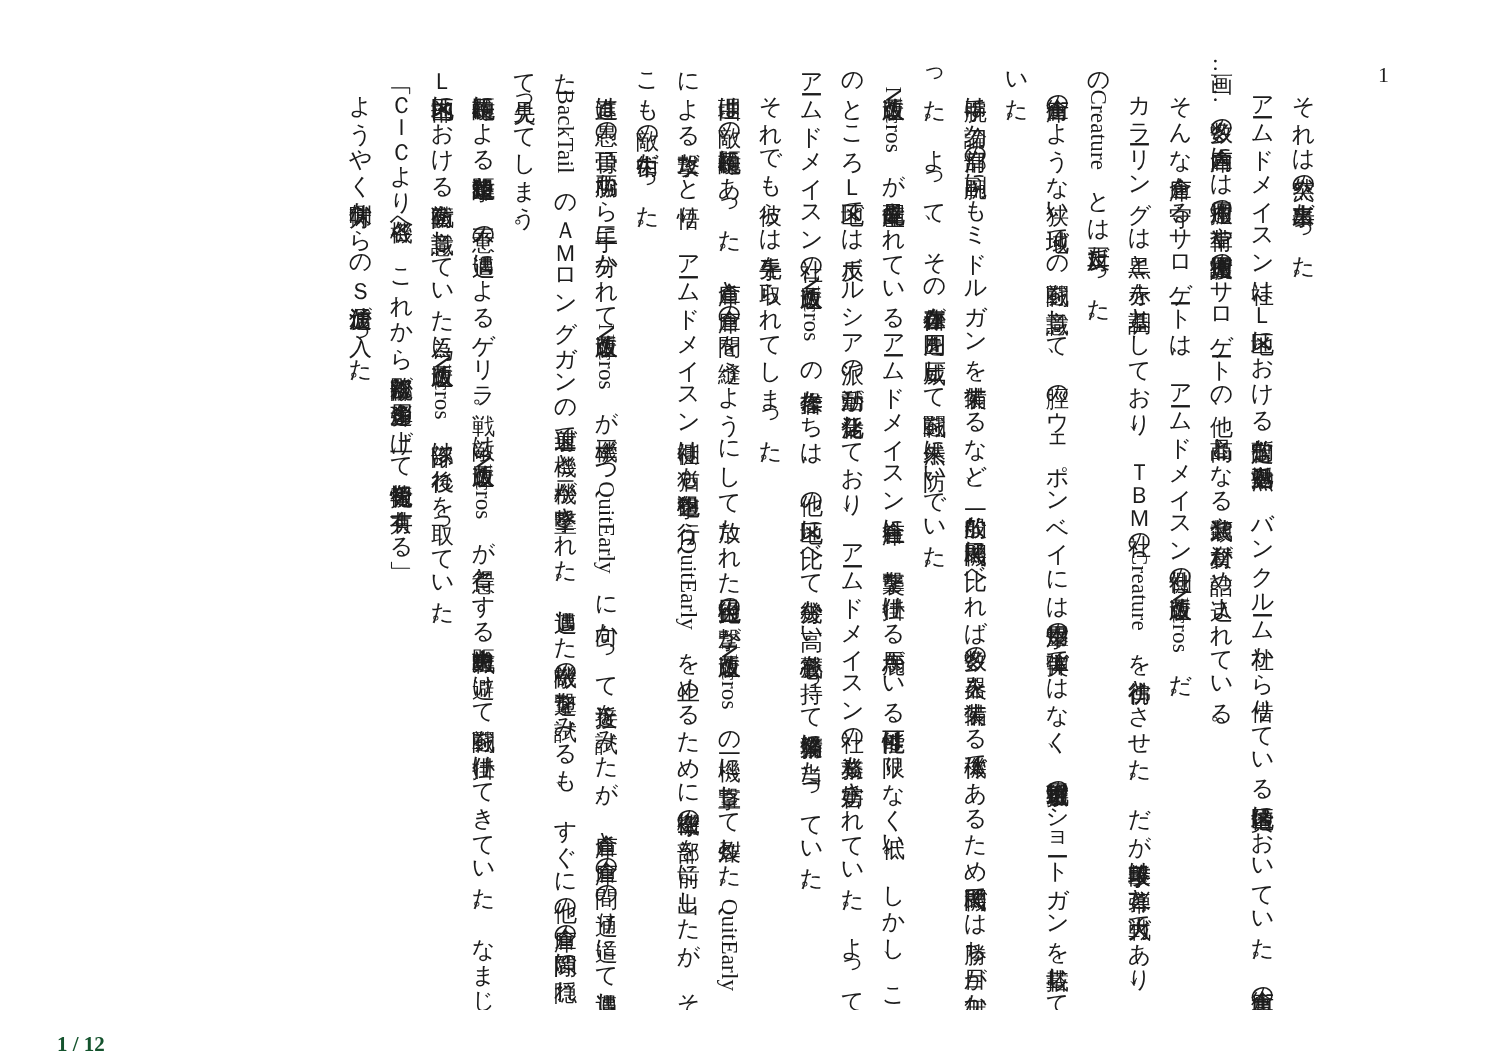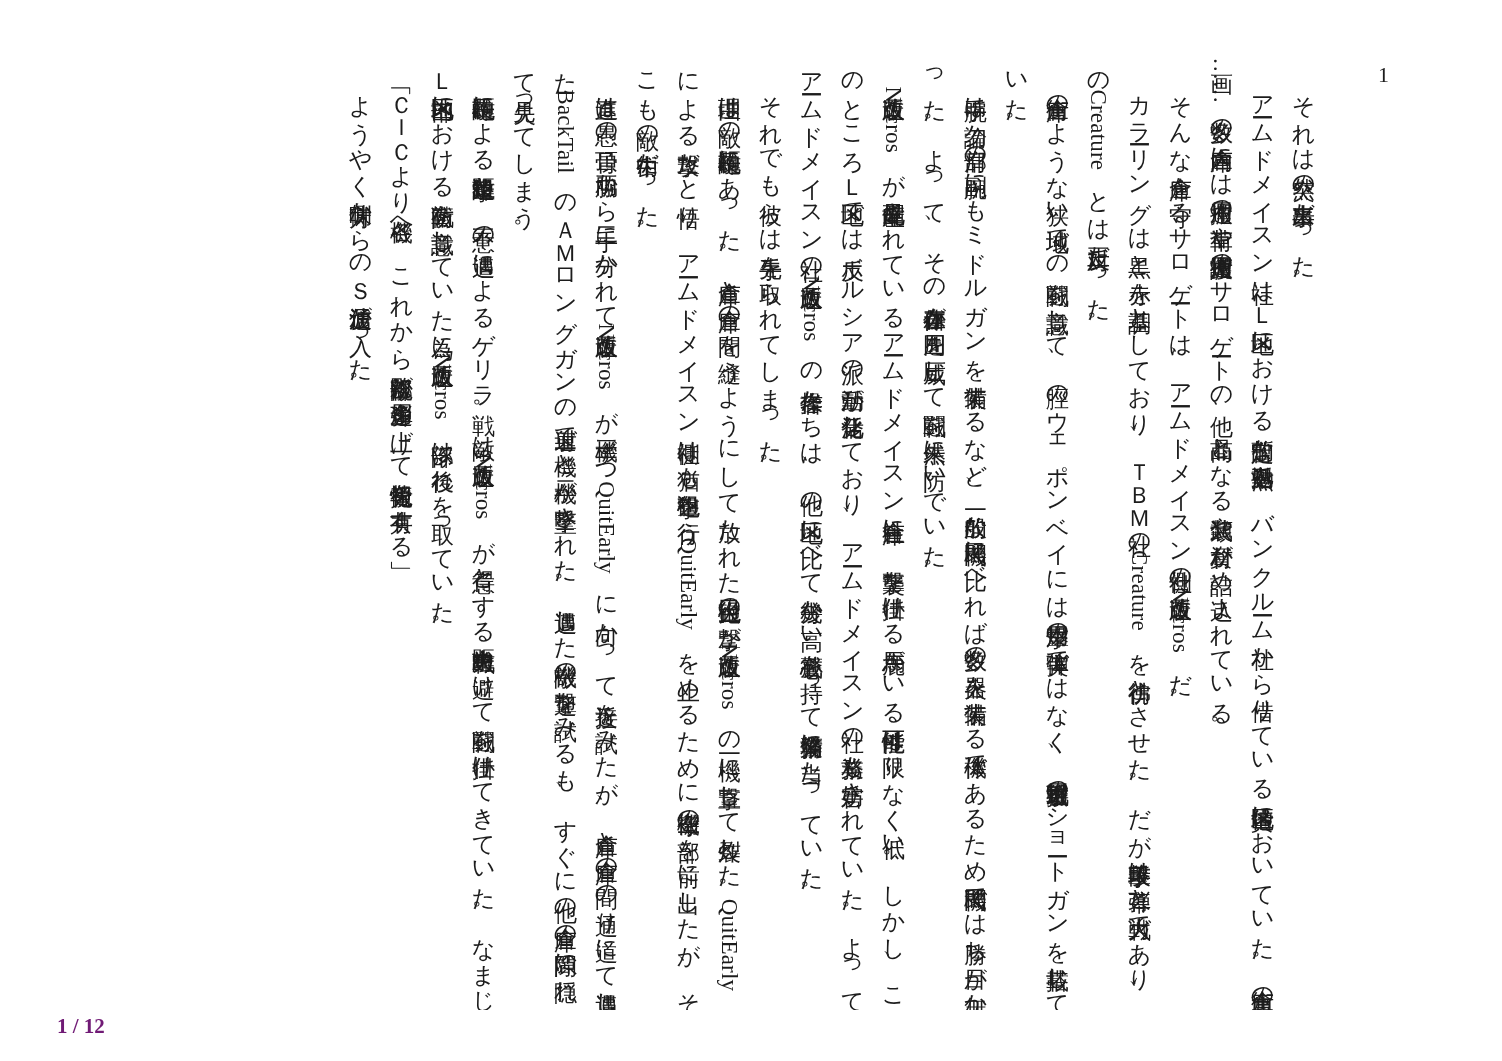--- a/index.html
+++ b/index.html
@@ -39,25 +39,25 @@
     color: #1c1c1c;
   }
   .vtext p {
     margin: 0;
     padding: 0;
     text-indent: 1em;
   }
   .footer-page {
     position: absolute;
     left: 57px;
-    bottom: 24px;
+    bottom: 6px;
     font-size: 21px;
     font-weight: bold;
     line-height: 1;
-    color: #701a75;
+    color: #14532d;
   }
 </style>
 </head>
 <body>
 
 <div class="sheet">
 
   <div class="page-num-top">1</div>
 
   <div class="vtext" id="body-text">

